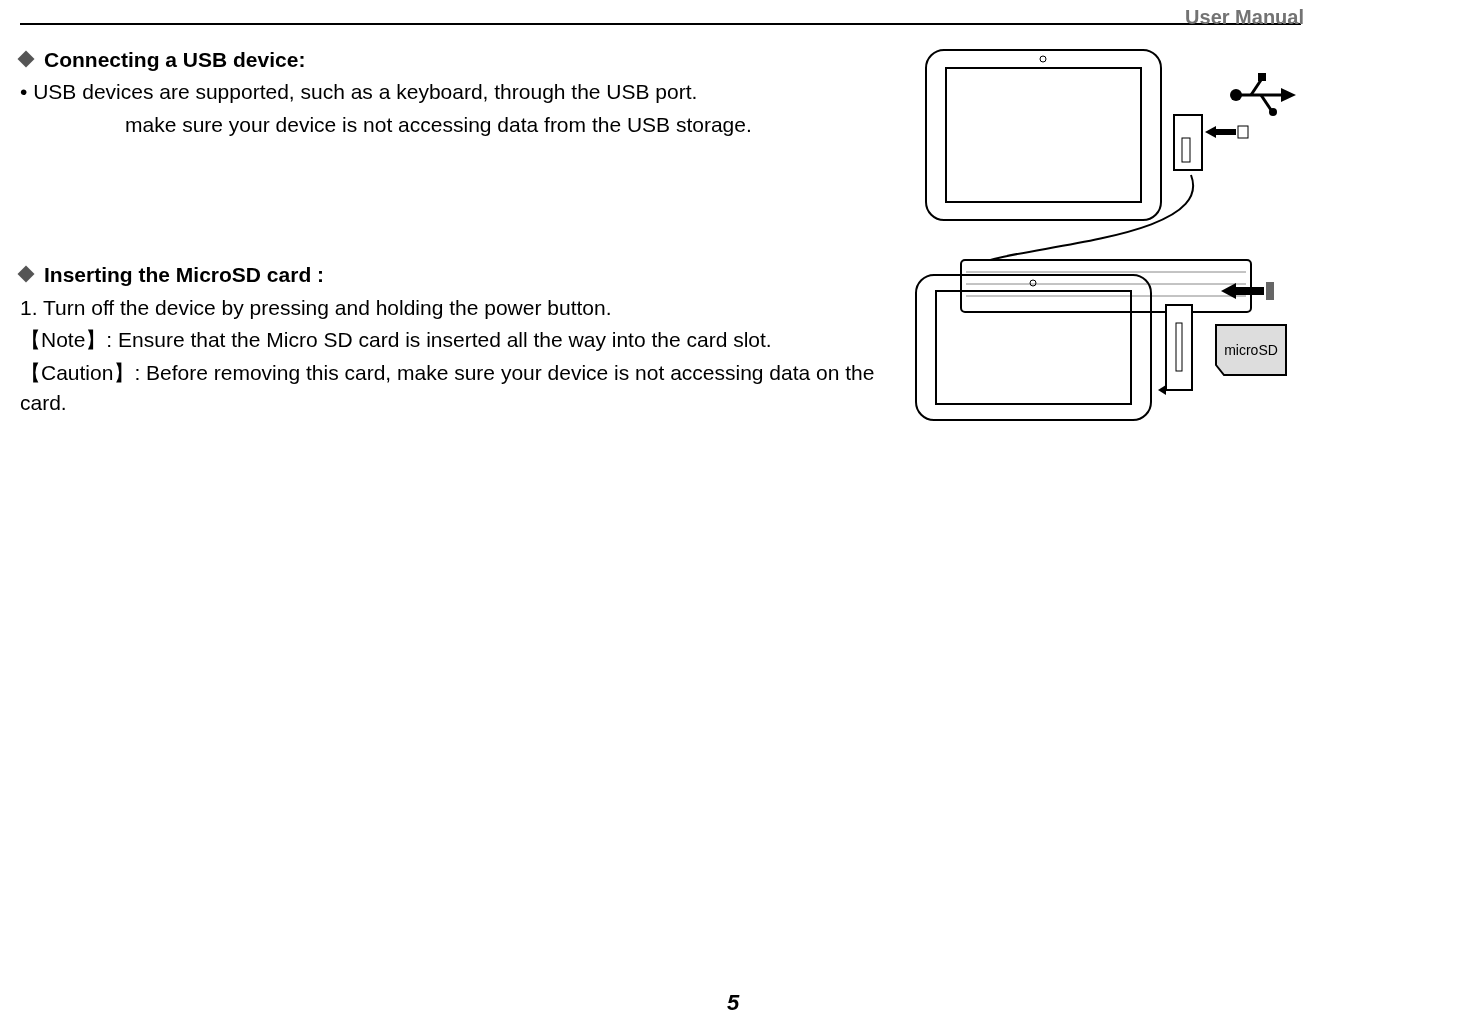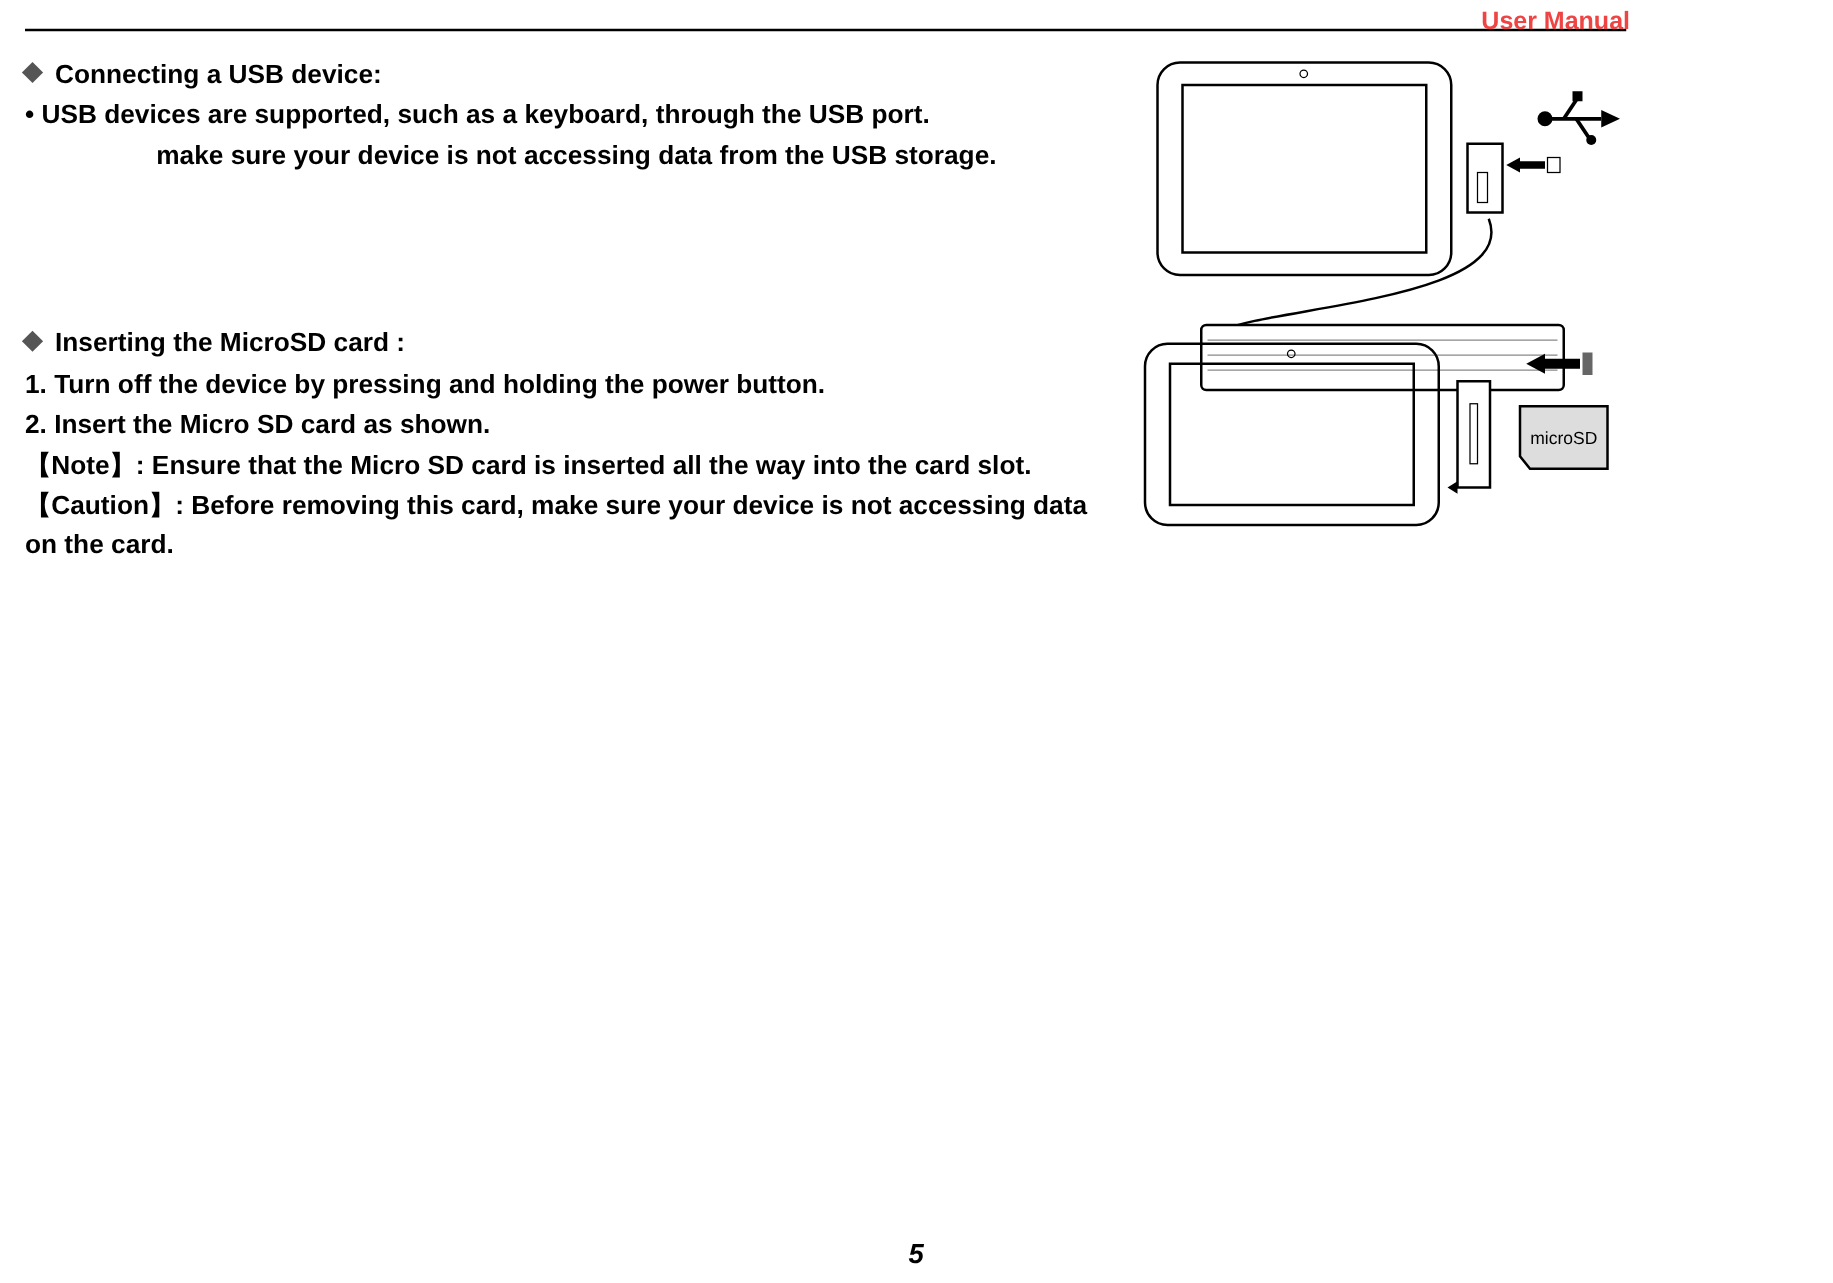--- a/index.html
+++ b/index.html
@@ -17,21 +17,21 @@
     top: 23px;
     left: 20px;
     right: 165px;
     border-top: 2px solid #000;
   }
   .header-title {
     position: absolute;
     top: 6px;
     right: 162px;
     font-weight: bold;
-    color: #ef4444;
+    color: #737373;
     font-size: 20px;
   }
   .content {
     position: absolute;
     top: 45px;
     left: 20px;
     right: 160px;
     font-size: 21px;
     line-height: 1.45;
   }
@@ -47,21 +47,20 @@
     width: 12px;
     height: 12px;
     background: #555;
     transform: rotate(45deg);
     margin-right: 12px;
     position: relative;
     top: -2px;
   }
   .body-text {
     max-width: 860px;
-    font-weight: bold;
   }
   .body-text p { margin:0 0 2px 0; }
   .indent { padding-left: 105px; }
   .section2 { margin-top: 120px; }
   .fig {
     position: absolute;
     right: 0;
     text-align: center;
   }
   .fig svg { display:block; }
@@ -127,21 +126,20 @@
       </svg>
     </div>
   </div>
 
   <div class="section section2">
     <div class="section-title">
       <span class="diamond"></span><span>Inserting the MicroSD card :</span>
     </div>
     <div class="body-text">
       <p>1. Turn off the device by pressing and holding the power button.</p>
-      <p>2. Insert the Micro SD card as shown.</p>
       <p><span>【Note】</span><span>: Ensure that the Micro SD card is inserted all the way into the card slot.</span></p>
       <p><span>【Caution】</span><span>: Before removing this card, make sure your device is not accessing data on the card.</span></p>
     </div>
 
     <div class="fig" style="top:5px;">
       <svg width="400" height="160" viewBox="0 0 400 160">
 
         <rect x="10" y="10" width="235" height="145" rx="18" fill="none" stroke="#000" stroke-width="2"></rect>
         <rect x="30" y="26" width="195" height="113" fill="none" stroke="#000" stroke-width="2"></rect>
         <circle cx="127" cy="18" r="3" fill="none" stroke="#000"></circle>

